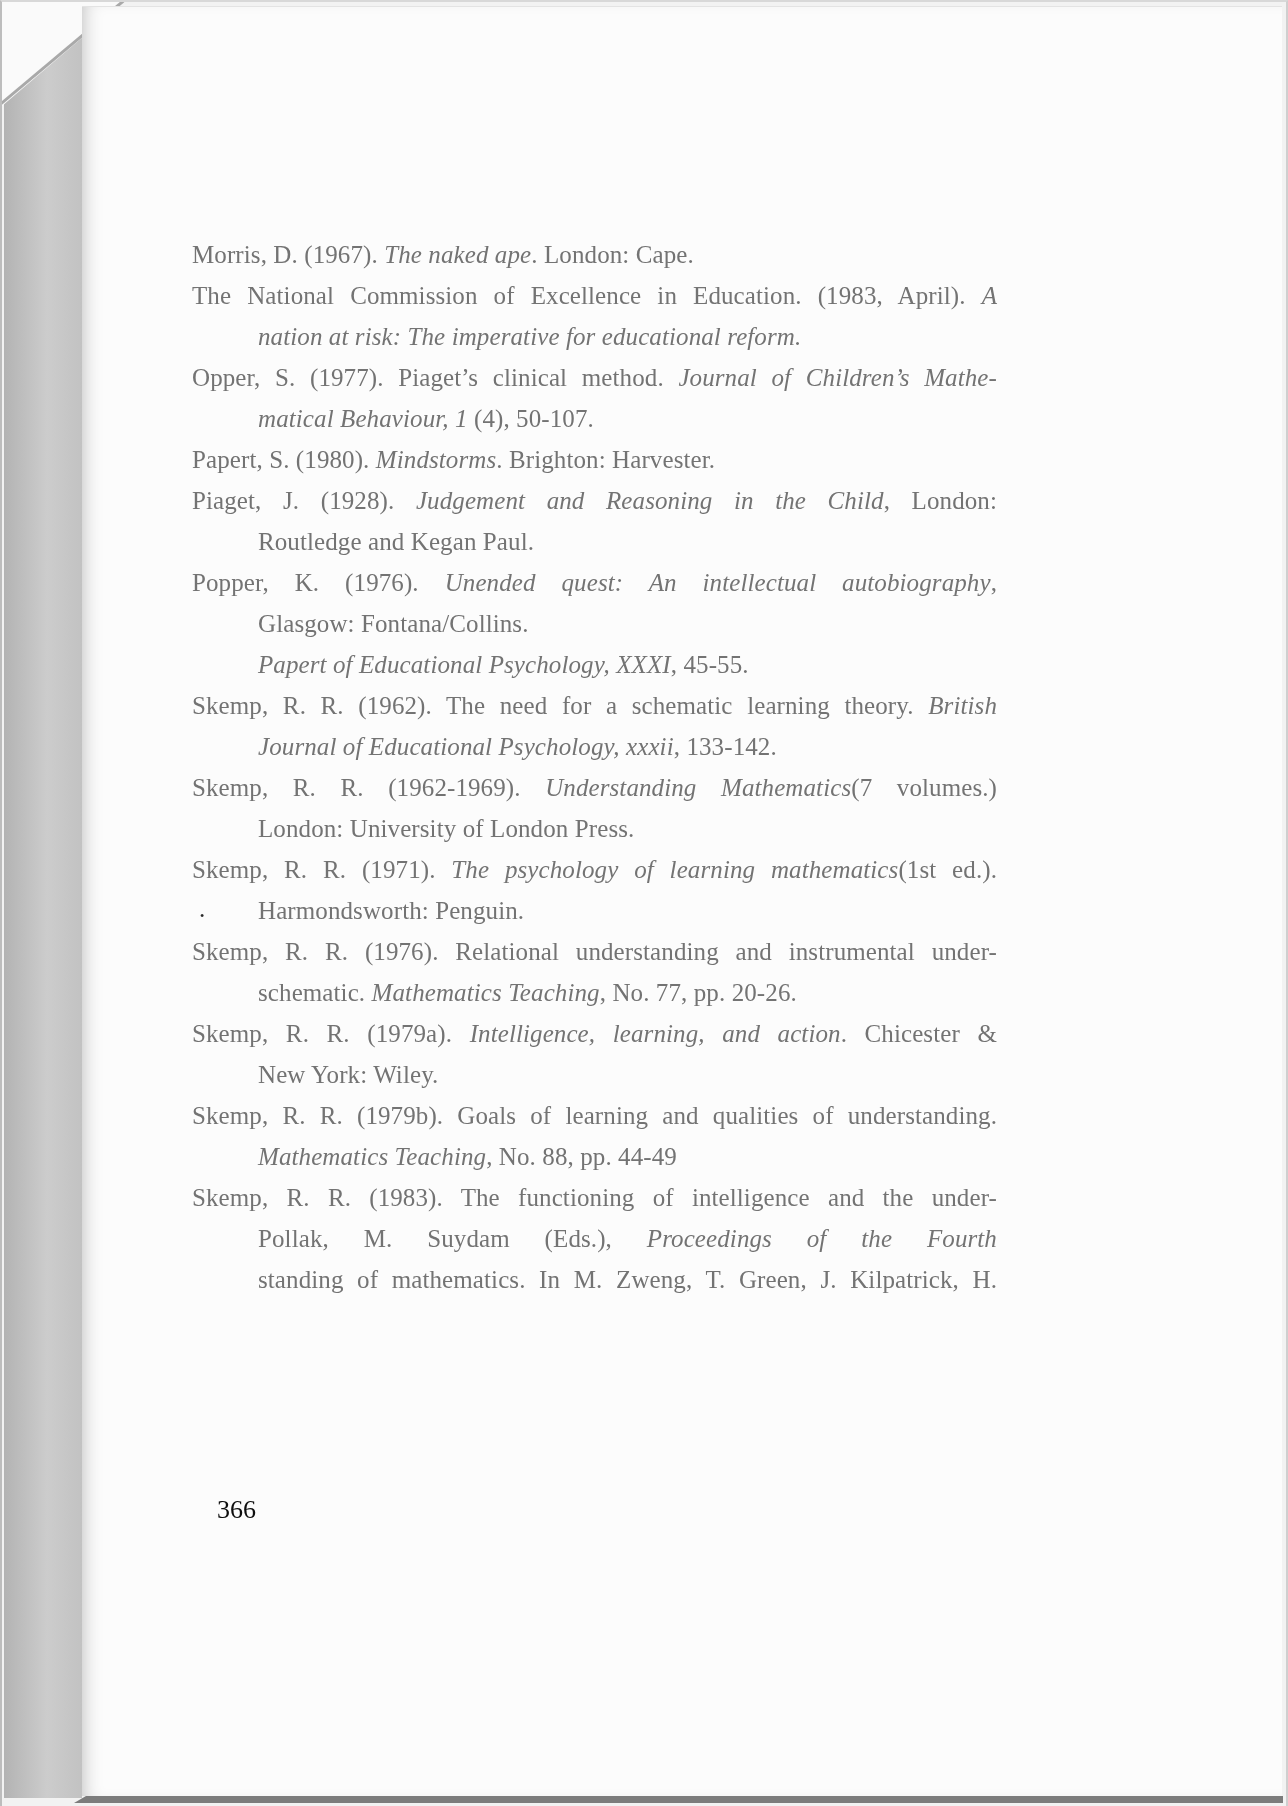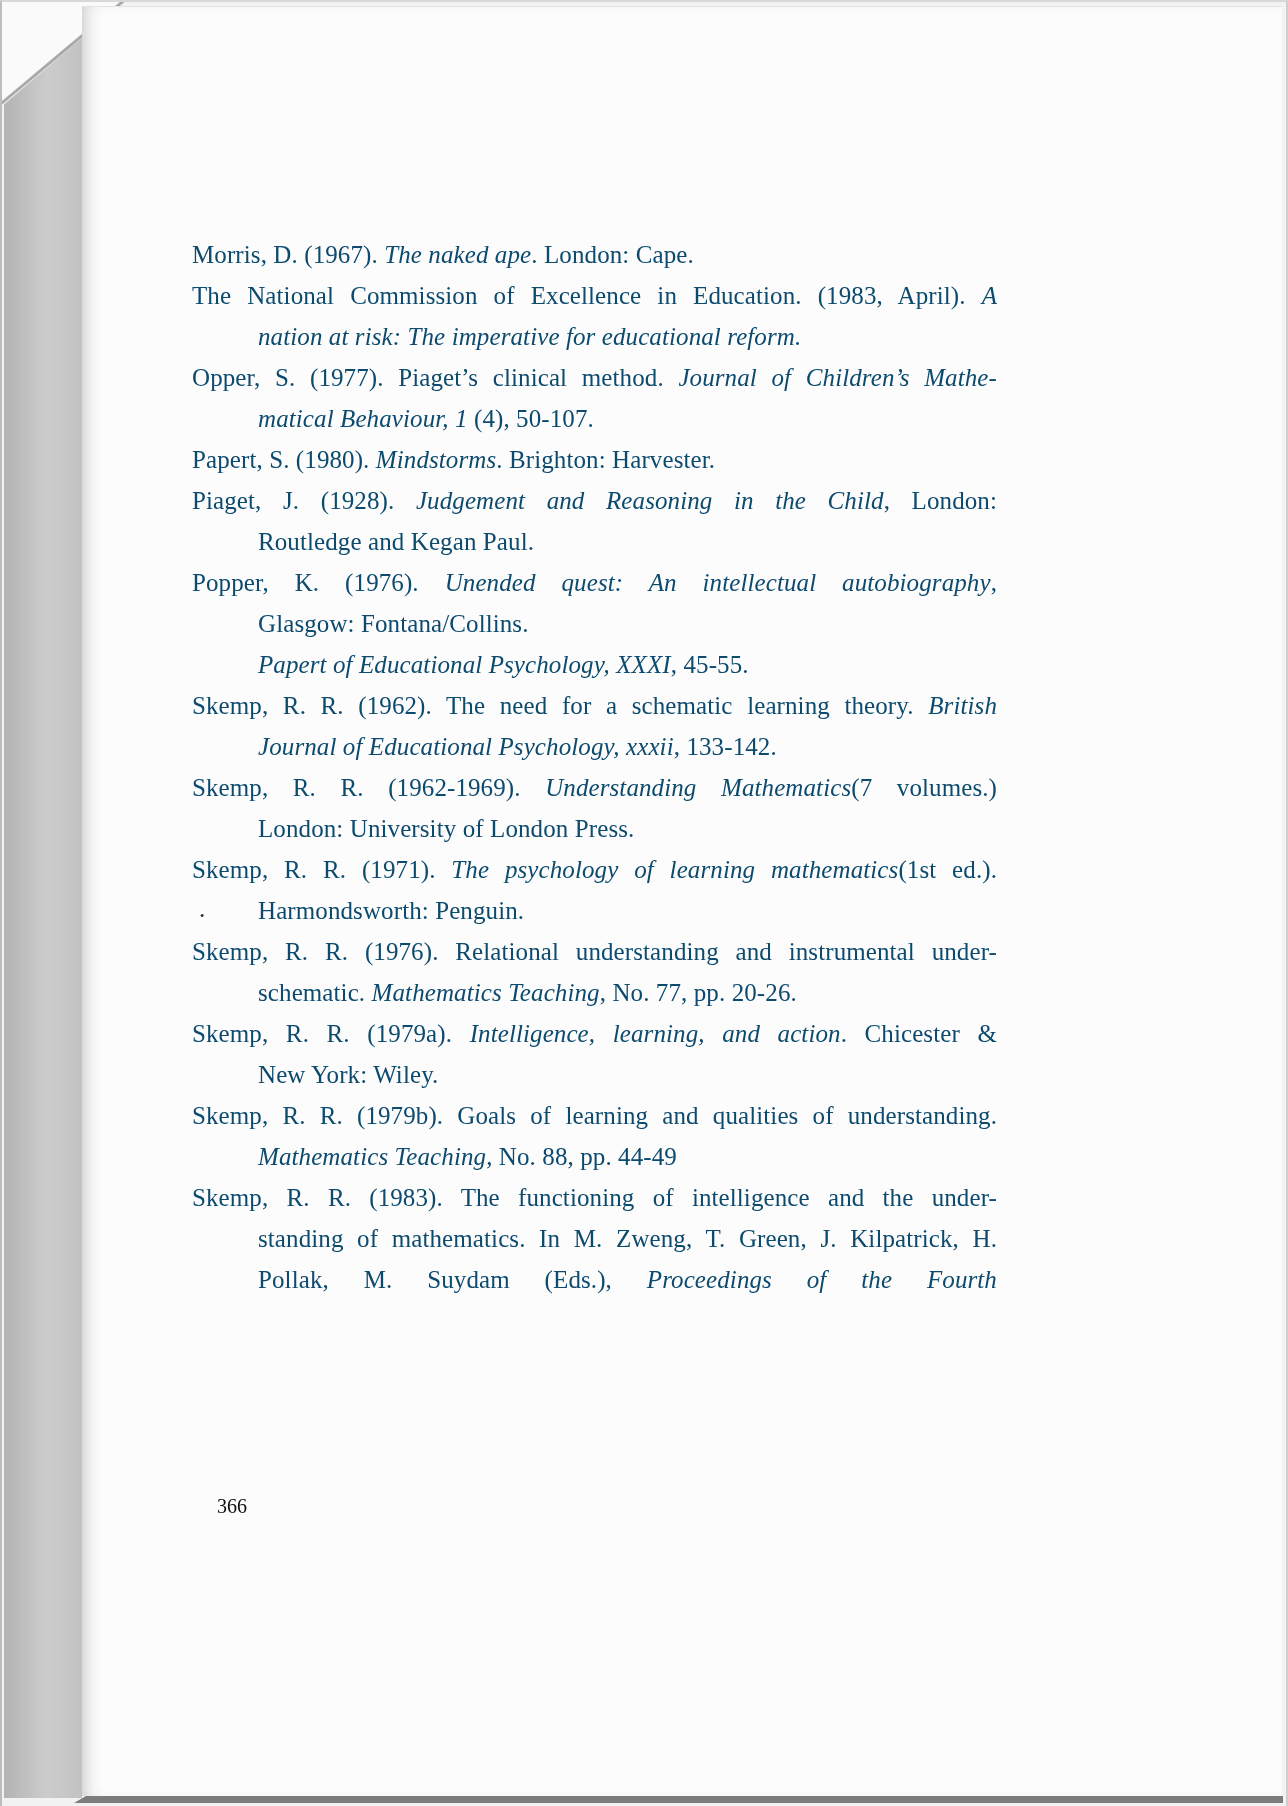--- a/index.html
+++ b/index.html
@@ -55,38 +55,38 @@
     height: 7px;
     background: #7c7c7c;
     clip-path: polygon(14px 100%, 26px 0, 100% 0, 100% 100%);
   }
   .refs {
     position: absolute;
     left: 110px; top: 227px;
     width: 805px;
     font-size: 25px;
     line-height: 41px;
-    color: #0c4a6e;
+    color: #737373;
     letter-spacing: 0.1px;
   }
   .reference { margin: 0; }
   .line { text-align: left; }
   .line.cont { padding-left: 66px; }
   .line.just { text-align: justify; text-align-last: justify; }
   .it { font-style: italic; }
   .stray {
     position: absolute;
     left: 117px; top: 888px;
     font-size: 25px;
     color: #2a2a2a;
   }
   .pageno {
     position: absolute;
     left: 135px; top: 1488px;
-    font-size: 20px;
+    font-size: 26px;
     color: #0e0e0e;
   }
 </style>
 </head>
 <body>
 
 <div class="scan">
   <div class="book-edge"></div>
   <div class="corner-fold"></div>
   <div class="corner-line"></div>
@@ -136,21 +136,21 @@
         <div class="reference">
           <div class="line just"><span>Skemp, R. R. (1979a). </span><span class="it">Intelligence, learning, and action</span><span>. Chicester &amp;</span></div>
           <div class="line cont"><span>New York: Wiley.</span></div>
         </div>
         <div class="reference">
           <div class="line just"><span>Skemp, R. R. (1979b). Goals of learning and qualities of understanding.</span></div>
           <div class="line cont"><span class="it">Mathematics Teaching</span><span>, No. 88, pp. 44-49</span></div>
         </div>
         <div class="reference">
           <div class="line just"><span>Skemp, R. R. (1983). The functioning of intelligence and the under-</span></div>
+          <div class="line cont just"><span>Pollak, M. Suydam (Eds.), </span><span class="it">Proceedings of the Fourth</span></div>
           <div class="line cont just"><span>standing of mathematics. In M. Zweng, T. Green, J. Kilpatrick, H.</span></div>
-          <div class="line cont just"><span>Pollak, M. Suydam (Eds.), </span><span class="it">Proceedings of the Fourth</span></div>
         </div>
       </div>
     <div class="stray">.</div>
     <div class="pageno">366</div>
   </div>
   <div class="bottom-edge"></div>
 </div>
 
 </body></html>

